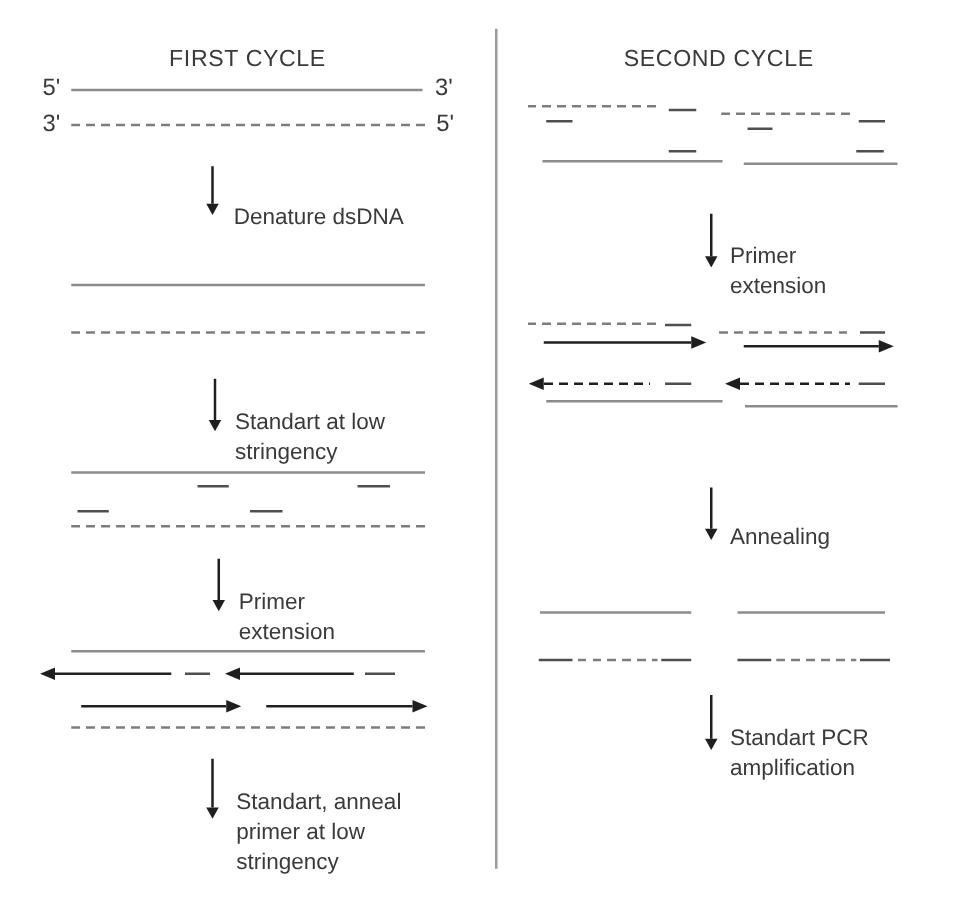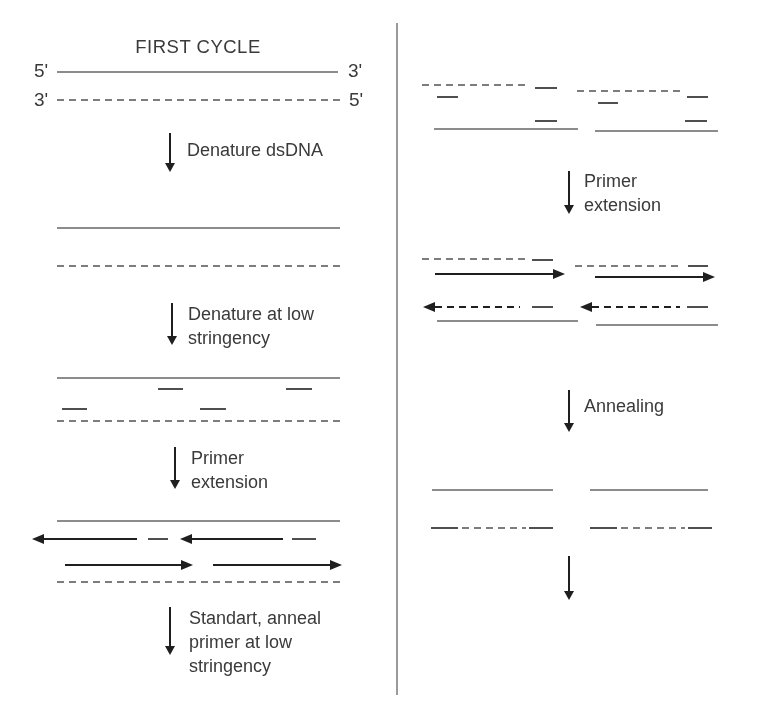--- a/index.html
+++ b/index.html
@@ -18,21 +18,21 @@
        border-top:5px solid transparent;border-bottom:5px solid transparent;
        border-left:12px solid var(--arrow,#1f1f1f);}
   .ha-l::before{content:"";position:absolute;left:-12px;top:-4px;width:0;height:0;
        border-top:5px solid transparent;border-bottom:5px solid transparent;
        border-right:12px solid var(--arrow,#1f1f1f);}
   .va{position:absolute;width:2px;background:var(--arrow,#1f1f1f);}
   .va::after{content:"";position:absolute;left:-4px;bottom:-9px;width:0;height:0;
        border-left:5px solid transparent;border-right:5px solid transparent;
        border-top:9px solid var(--arrow,#1f1f1f);}
   .step-label{position:absolute;font-size:18px;line-height:24px;white-space:pre-line;
-       color:var(--text,#3a3a3a);}
+       color:var(--text,#3a3a3a);margin-top:23px;}
   .divider{position:absolute;width:2px;background:var(--divider,#9a9a9a);}
 </style>
 </head>
 <body>
 
 <div class="fig">
 
   <div class="cycle-title" style="left:198px;top:36px">FIRST CYCLE</div>
 
   <span class="end-label" style="left:34px;top:60px">5'</span>
@@ -43,21 +43,21 @@
   <div class="dash" style="left:57px;top:99px;width:283px"></div>
   <span class="end-label" style="left:349px;top:89px">5'</span>
 
   <div class="va" style="left:169px;top:133px;height:30px"></div>
   <div class="step-label" style="left:187px;top:138px">Denature dsDNA</div>
 
   <div class="ln" style="left:57px;top:227px;width:283px"></div>
   <div class="dash" style="left:57px;top:265px;width:283px"></div>
 
   <div class="va" style="left:171px;top:303px;height:33px"></div>
-  <div class="step-label" style="left:188px;top:302px">Denature at low
+  <div class="step-label" style="left:188px;top:302px">Standart at low
 stringency</div>
 
   <div class="ln" style="left:57px;top:377px;width:283px"></div>
   <div class="seg" style="left:158px;top:388px;width:25px"></div>
   <div class="seg" style="left:286px;top:388px;width:26px"></div>
   <div class="seg" style="left:62px;top:408px;width:25px"></div>
   <div class="seg" style="left:200px;top:408px;width:26px"></div>
   <div class="dash" style="left:57px;top:420px;width:283px"></div>
 
   <div class="va" style="left:174px;top:447px;height:33px"></div>
@@ -73,20 +73,21 @@
   <div class="ha ha-r" style="left:213px;top:564px;width:117px"></div>
   <div class="dash" style="left:57px;top:581px;width:283px"></div>
 
   <div class="va" style="left:169px;top:607px;height:39px"></div>
   <div class="step-label" style="left:189px;top:606px">Standart, anneal
 primer at low
 stringency</div>
 
   <div class="divider" style="left:396px;top:23px;height:672px"></div>
 
+  <div class="cycle-title" style="left:575px;top:36px">SECOND CYCLE</div>
 
   <div class="dash" style="left:422px;top:84px;width:104px"></div>
   <div class="seg" style="left:535px;top:87px;width:22px"></div>
   <div class="seg" style="left:437px;top:96px;width:21px"></div>
   <div class="seg" style="left:535px;top:120px;width:22px"></div>
   <div class="ln" style="left:434px;top:128px;width:144px"></div>
 
   <div class="dash" style="left:577px;top:90px;width:104px"></div>
   <div class="seg" style="left:687px;top:96px;width:21px"></div>
   <div class="seg" style="left:598px;top:102px;width:20px"></div>
@@ -119,14 +120,16 @@
 
   <div class="seg" style="left:431px;top:527px;width:27px"></div>
   <div class="dash" style="left:462px;top:527px;width:64px"></div>
   <div class="seg" style="left:529px;top:527px;width:24px"></div>
 
   <div class="seg" style="left:590px;top:527px;width:27px"></div>
   <div class="dash" style="left:621px;top:527px;width:64px"></div>
   <div class="seg" style="left:688px;top:527px;width:24px"></div>
 
   <div class="va" style="left:568px;top:556px;height:35px"></div>
+  <div class="step-label" style="left:584px;top:555px">Standart PCR
+amplification</div>
 
 </div>
 
 </body></html>

